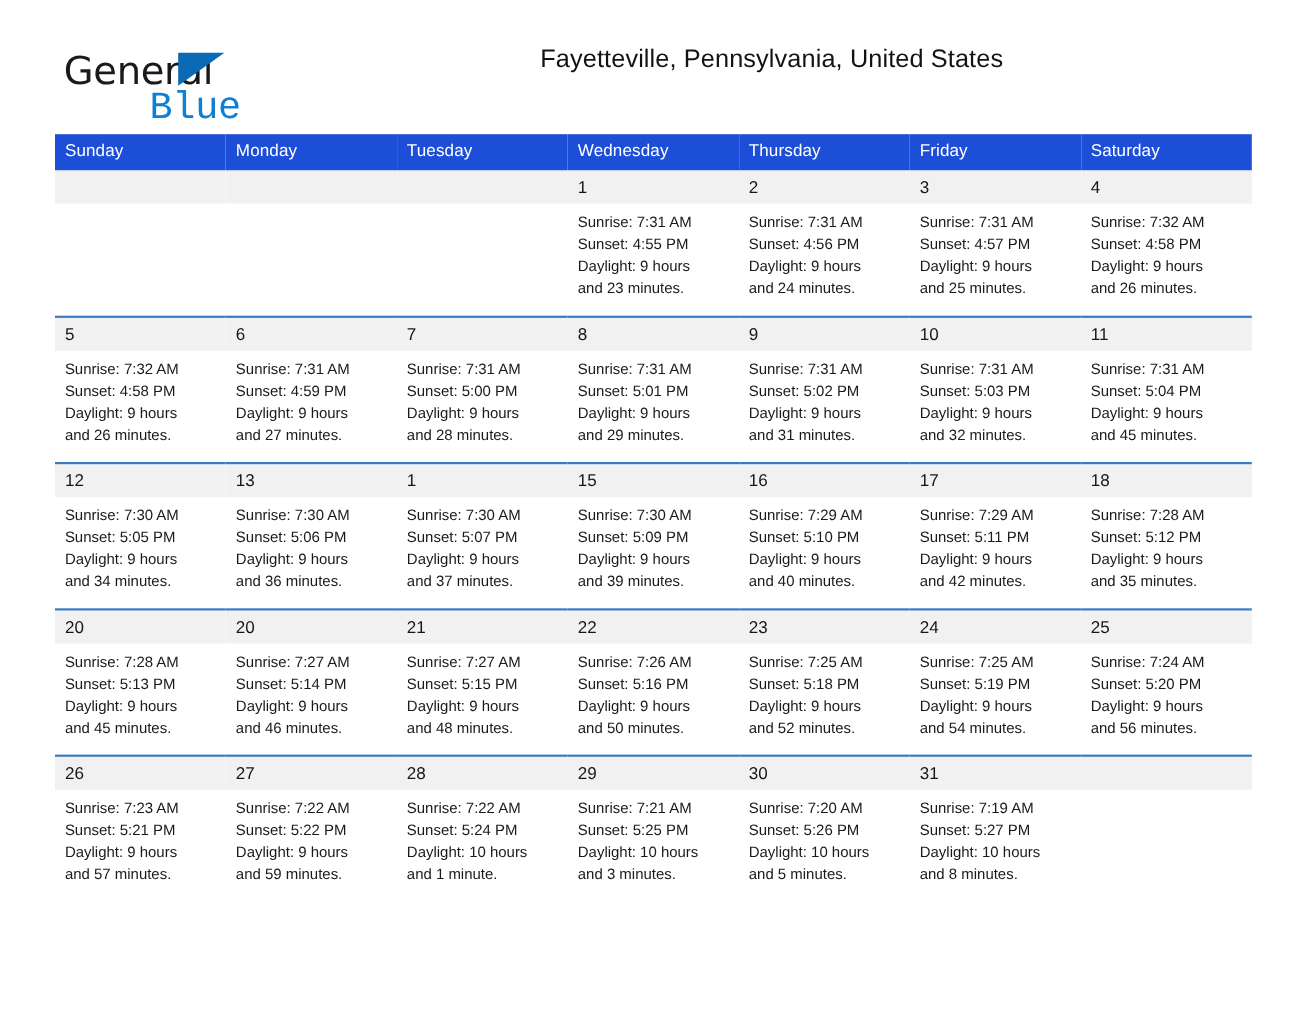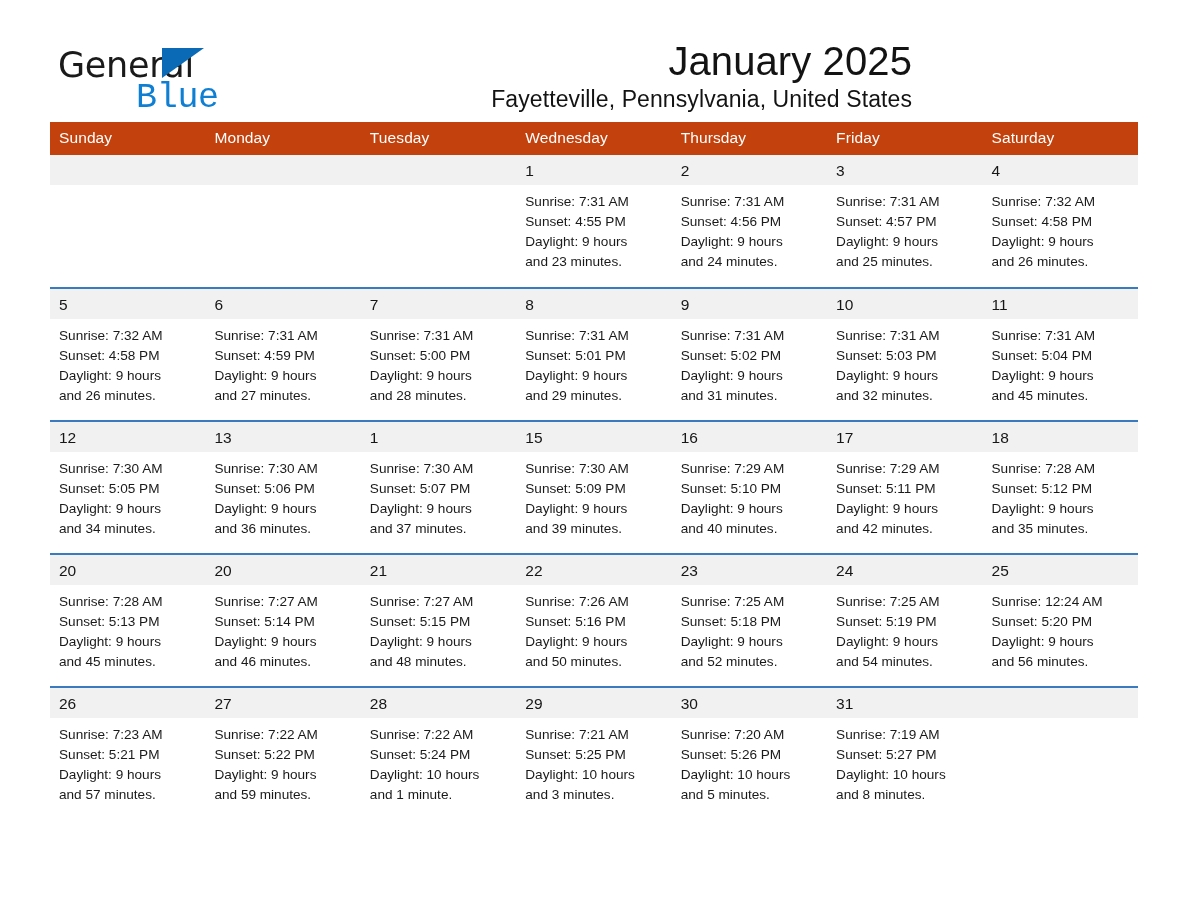--- a/index.html
+++ b/index.html
@@ -91,21 +91,21 @@
   .calendar {
     width: 1088px;
     border-collapse: collapse;
     table-layout: fixed;
     margin-top: 14px;
   }
   .calendar col {
     width: 155.43px;
   }
   thead th {
-    background: #c2410c;
+    background: #1d4ed8;
     color: #ffffff;
     font-size: 15.5px;
     font-weight: 400;
     text-align: left;
     padding: 7px 0 8px 9px;
     height: 18px;
     letter-spacing: 0.1px;
   }
   tbody td {
     vertical-align: top;
@@ -148,21 +148,20 @@
 
 <div class="page">
 
   <div class="masthead">
     <div class="logo">
       <span class="logo-general">General</span>
       <span class="logo-tri"></span>
       <span class="logo-blue">Blue</span>
     </div>
     <div class="title-block">
-      <div class="cal-title">January 2025</div>
       <div class="cal-subtitle">Fayetteville, Pennsylvania, United States</div>
     </div>
   </div>
 
   <table class="calendar">
     <colgroup>
       <col>
         <col>
         <col>
         <col>
@@ -465,21 +464,21 @@
                 <div>Sunset: 5:19 PM</div>
                 <div>Daylight: 9 hours</div>
                 <div>and 54 minutes.</div>
               </div>
             </div>
           </td>
           <td>
             <div class="cell">
               <div class="daynum">25</div>
               <div class="info">
-                <div>Sunrise: 12:24 AM</div>
+                <div>Sunrise: 7:24 AM</div>
                 <div>Sunset: 5:20 PM</div>
                 <div>Daylight: 9 hours</div>
                 <div>and 56 minutes.</div>
               </div>
             </div>
           </td>
         </tr>
         <tr>
           <td>
             <div class="cell">

